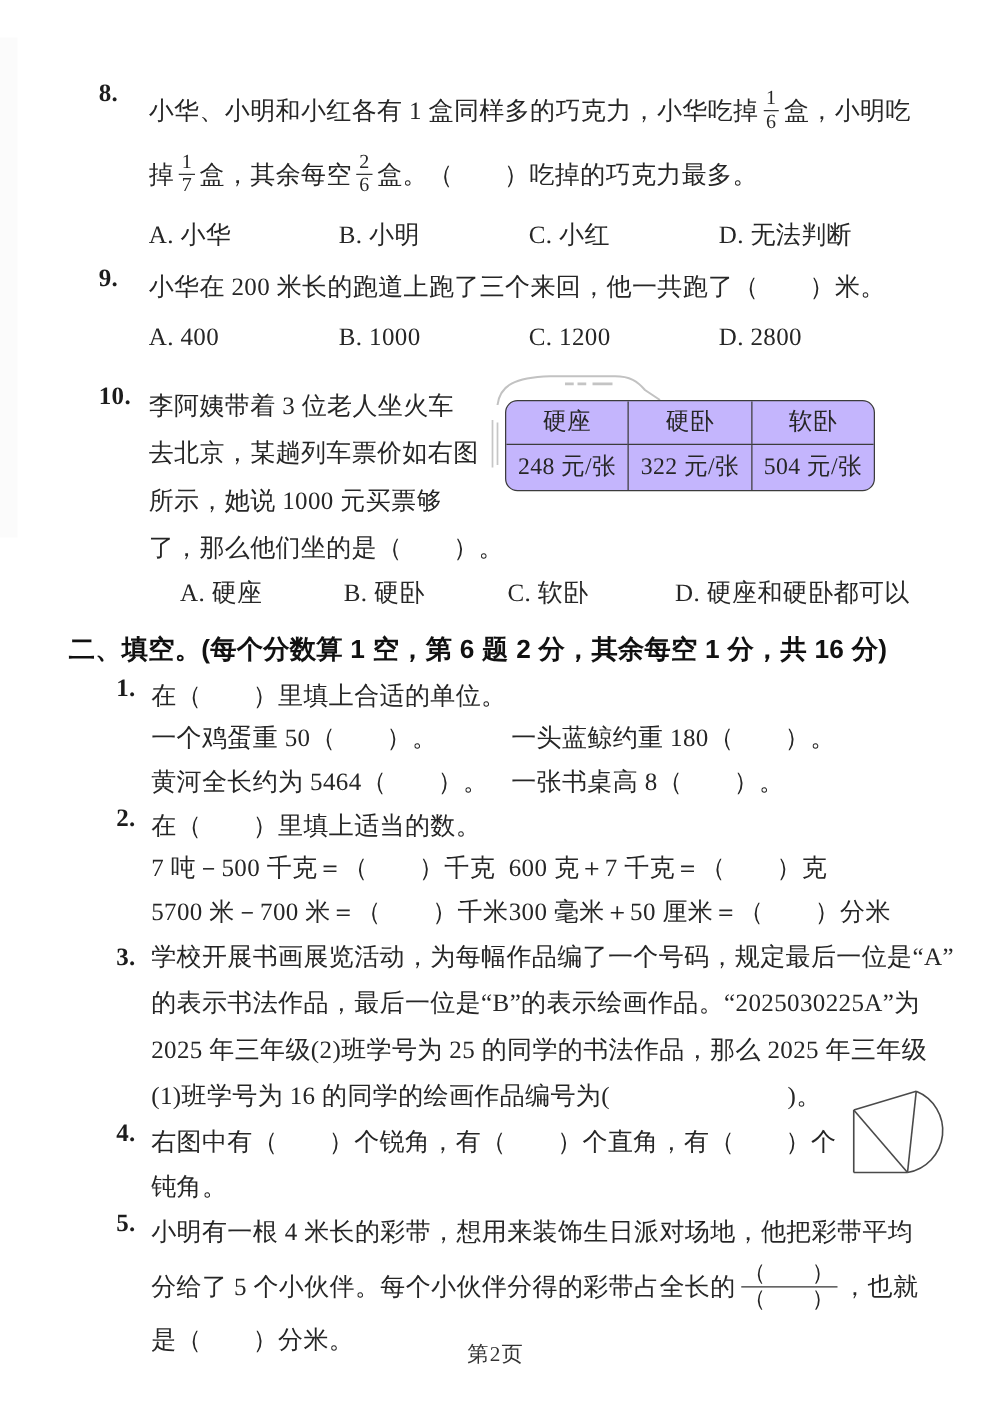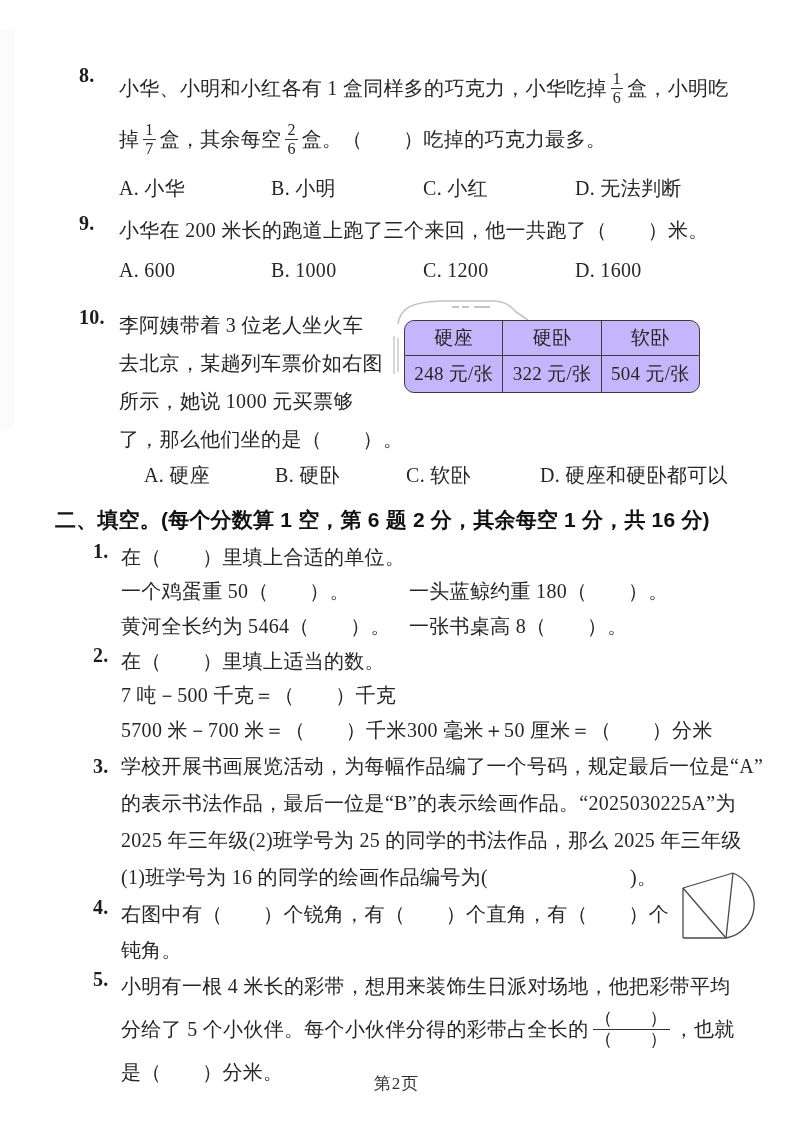--- a/index.html
+++ b/index.html
@@ -118,24 +118,24 @@
         <span class="opt">D. 无法判断</span>
       </div>
     </div>
   </div>
 
   <div class="qitem q9">
     <div class="qnum">9.</div>
     <div class="qbody">
       <div class="title">小华在 200 米长的跑道上跑了三个来回，他一共跑了（　　）米。</div>
       <div class="opts">
-        <span class="opt">A. 600</span>
+        <span class="opt">A. 400</span>
         <span class="opt">B. 1000</span>
         <span class="opt">C. 1200</span>
-        <span class="opt">D. 1600</span>
+        <span class="opt">D. 2800</span>
       </div>
     </div>
   </div>
 
   <div class="qitem q10">
     <div class="qnum">10.</div>
     <div class="qbody">
       <div class="q10-cols">
         <div class="q10-text">
           <div>李阿姨带着 3 位老人坐火车</div>
@@ -189,20 +189,21 @@
       </div>
     </div>
   </div>
 
   <div class="qitem s2 q2x">
     <div class="qnum">2.</div>
     <div class="qbody">
       <div class="title">在（　　）里填上适当的数。</div>
       <div class="pair-row">
         <span class="col1">7 吨－500 千克＝（　　）千克</span>
+        <span>600 克＋7 千克＝（　　）克</span>
       </div>
       <div class="pair-row">
         <span class="col1">5700 米－700 米＝（　　）千米</span>
         <span>300 毫米＋50 厘米＝（　　）分米</span>
       </div>
     </div>
   </div>
 
   <div class="qitem s2 q3">
     <div class="qnum">3.</div>

